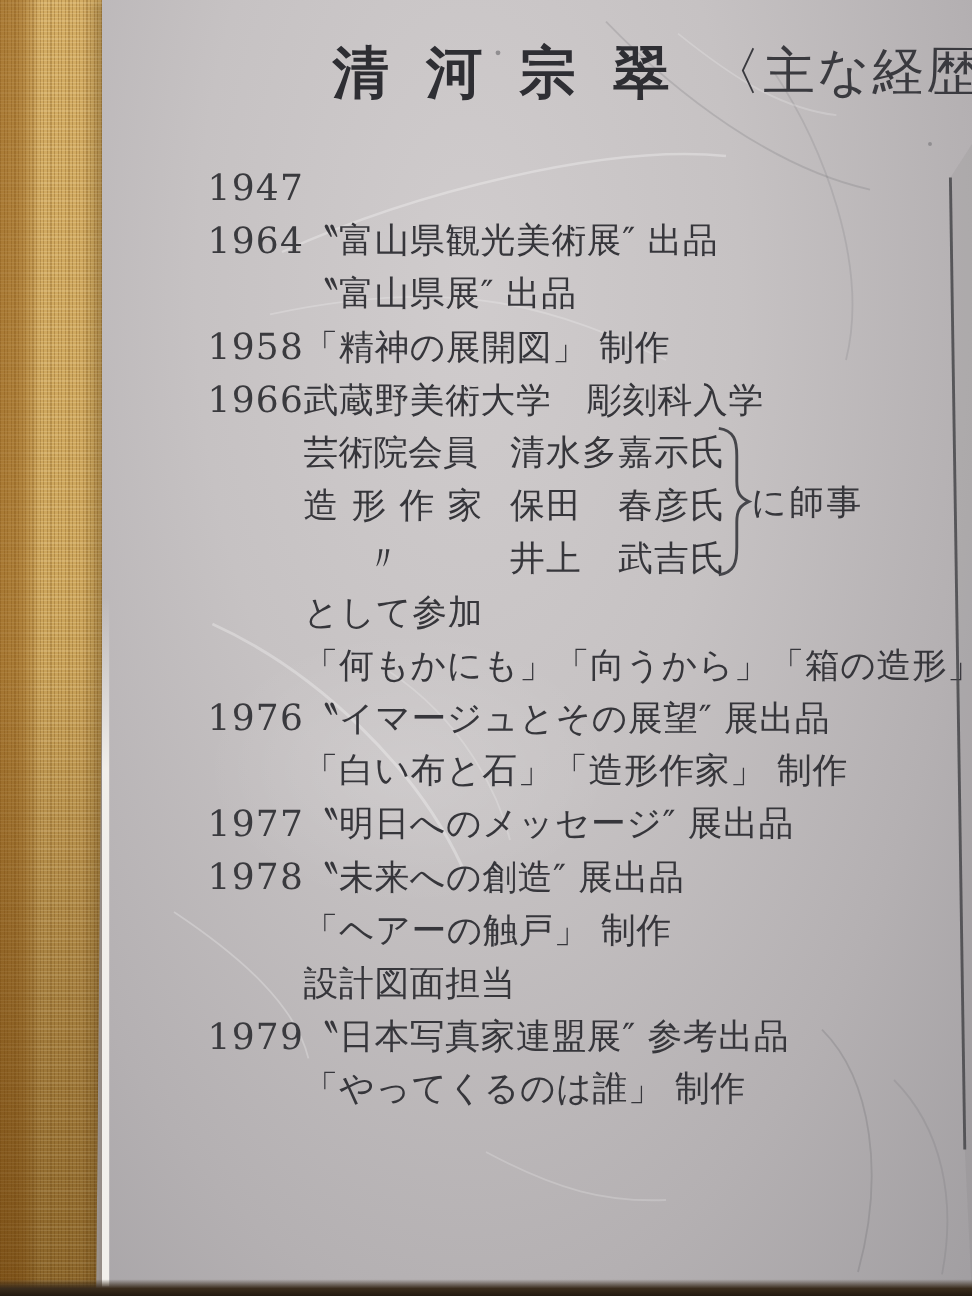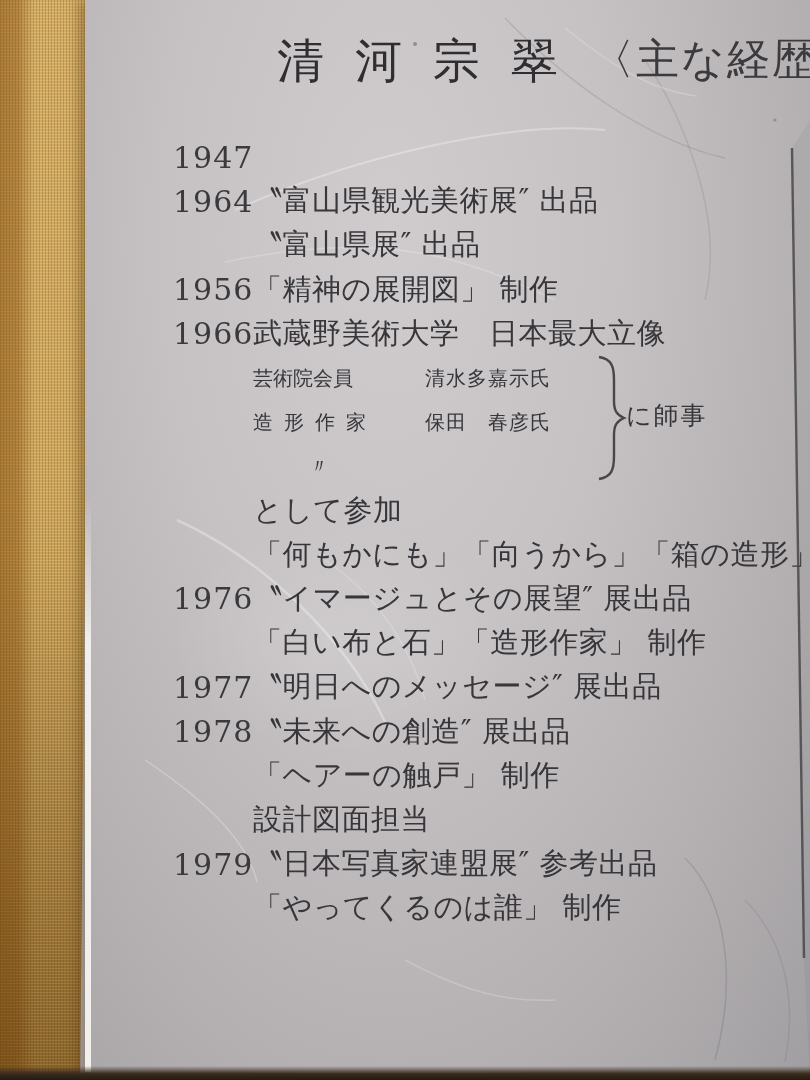--- a/index.html
+++ b/index.html
@@ -33,44 +33,44 @@
   .scene::after{ 
     content:"";position:absolute;left:0;right:0;bottom:0;height:14px;
     background:linear-gradient(to top,#231a11 0%,#3a2c1d 45%,rgba(70,52,32,0) 100%);
   }
   .fibers{position:absolute;left:0;top:0;pointer-events:none;}
   .edgeline{position:absolute;left:0;top:0;pointer-events:none;}
 
   
   .title-row{position:absolute;left:192px;top:30px;white-space:nowrap;}
   .title-name{
-    font-size:47px;font-weight:normal;color:#2e2e33;letter-spacing:31px;
+    font-size:47px;font-weight:bold;color:#2e2e33;letter-spacing:31px;
   }
   .title-sub{
     font-size:43px;font-weight:normal;color:#3a3a3f;letter-spacing:2px;margin-left:2px;
     vertical-align:3px;
   }
 
   
   .rows{position:absolute;left:88px;top:135px;right:6px;}
   .row{display:flex;align-items:center;height:44.2px;white-space:nowrap;}
   .year{
     flex:0 0 80px;width:80px;font-size:30px;color:#3a3a3e;letter-spacing:1px;
   }
   .txt{font-size:29px;color:#36363b;letter-spacing:0.5px;}
-  .mentor-line{display:flex;align-items:center;font-size:20px;color:#36363b;}
+  .mentor-line{display:flex;align-items:center;font-size:29px;color:#36363b;}
   .m-role{flex:0 0 172px;width:172px;}
   .m-role.spread{letter-spacing:11px;}
   .m-role.ditto{text-align:center;padding-right:40px;box-sizing:border-box;}
   .m-name{letter-spacing:1px;}
 
   
   .brace{position:absolute;left:512px;top:354px;}
   .mentor-note{
-    position:absolute;left:541px;top:399px;font-size:25px;color:#36363b;letter-spacing:2px;
+    position:absolute;left:541px;top:399px;font-size:29px;color:#36363b;letter-spacing:2px;
   }
 </style>
 </head>
 <body>
 
 <div class="scene">
 
   <div class="fabric"></div>
 
   <div class="paper">
@@ -109,46 +109,47 @@
       </div>
       <div class="row">
         <span class="year">1964</span>
         <span class="txt">〝富山県観光美術展″ 出品</span>
       </div>
       <div class="row">
         <span class="year"></span>
         <span class="txt">〝富山県展″ 出品</span>
       </div>
       <div class="row">
-        <span class="year">1956</span>
+        <span class="year">1958</span>
         <span class="txt">「精神の展開図」 制作</span>
       </div>
       <div class="row">
         <span class="year">1966</span>
-        <span class="txt">武蔵野美術大学　日本最大立像</span>
+        <span class="txt">武蔵野美術大学　彫刻科入学</span>
       </div>
 
       <div class="row">
         <span class="year"></span>
         <div class="mentor-line">
           <span class="m-role">芸術院会員</span>
           <span class="m-name">清水多嘉示氏</span>
         </div>
       </div>
       <div class="row">
         <span class="year"></span>
         <div class="mentor-line">
           <span class="m-role spread">造形作家</span>
           <span class="m-name">保田　春彦氏</span>
         </div>
       </div>
       <div class="row">
         <span class="year"></span>
         <div class="mentor-line">
           <span class="m-role ditto">〃</span>
+          <span class="m-name">井上　武吉氏</span>
         </div>
       </div>
 
       <div class="row">
         <span class="year"></span>
         <span class="txt">として参加</span>
       </div>
       <div class="row">
         <span class="year"></span>
         <span class="txt">「何もかにも」「向うから」「箱の造形」制作</span>

